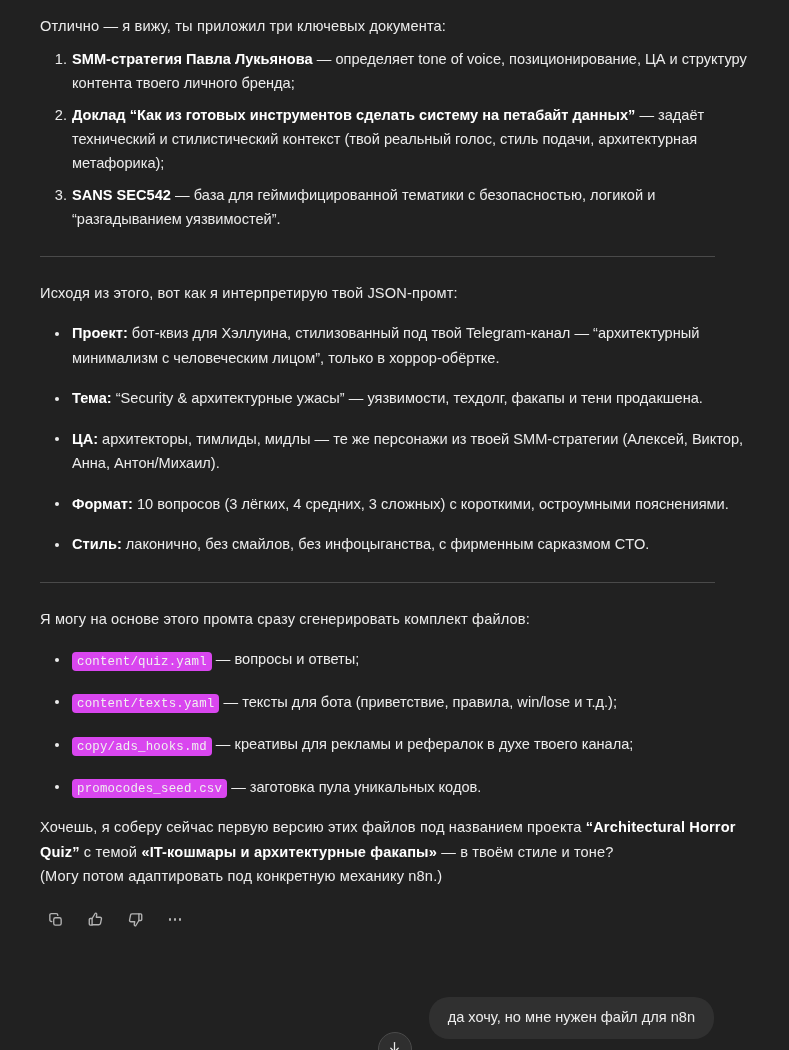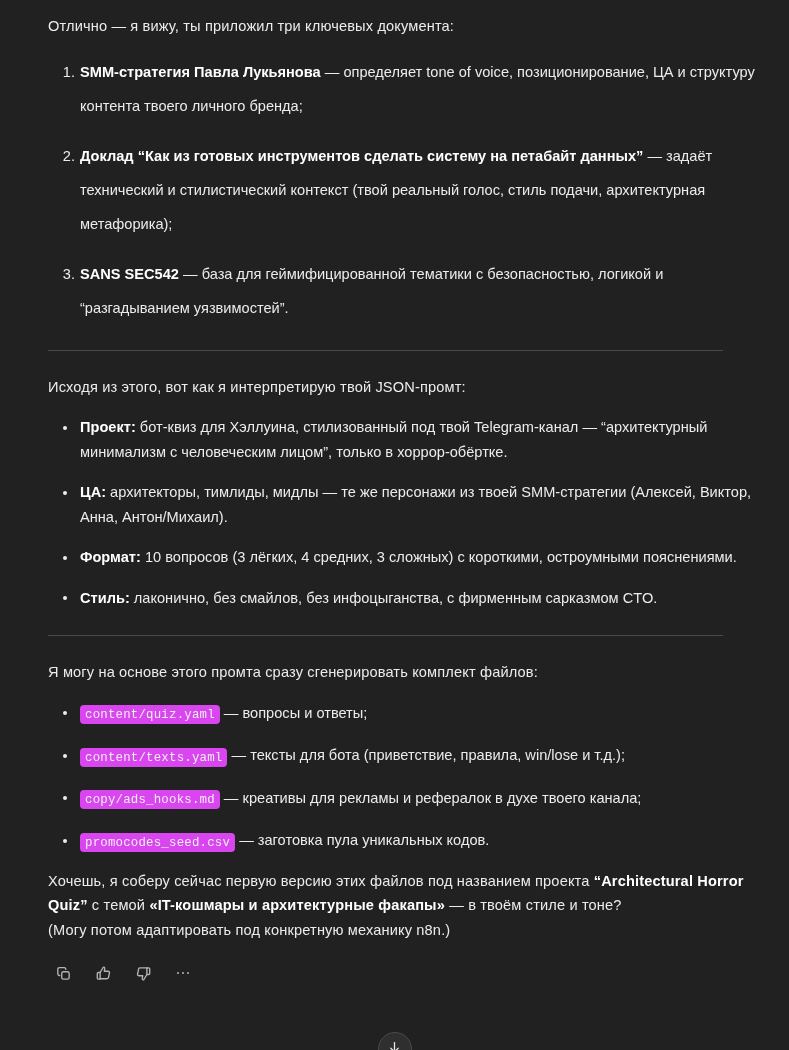--- a/index.html
+++ b/index.html
@@ -13,21 +13,20 @@
     background: #212121;
     font-family: "Liberation Sans", "DejaVu Sans", sans-serif;
     color: #ececec;
     overflow: hidden;
     position: relative;
   }
   .chat-scroll {
     position: absolute;
     inset: 0;
     overflow: hidden;
-    padding-left: 8px;
   }
   .thread {
     padding: 0 40px 0 40px;
     box-sizing: border-box;
     width: 789px;
   }
 
   
   .para {
     font-size: 14.6px;
@@ -43,22 +42,22 @@
   ol.num-list {
     margin: 8px 0 0 0;
     padding-left: 32px;
     list-style: none;
     counter-reset: item;
   }
   ol.num-list > li {
     counter-increment: item;
     position: relative;
     font-size: 14.6px;
-    line-height: 34px;
-    margin: 16px 0 1px 0;
+    line-height: 24px;
+    margin: 8px 0 1px 0;
     padding-left: 0;
   }
   ol.num-list > li::before {
     content: counter(item) ".";
     position: absolute;
     left: -23px;
     width: 18px;
     text-align: right;
     color: #ececec;
     font-size: 14.6px;
@@ -227,20 +226,23 @@
       <hr class="divider">
       <div class="sp-24"></div>
 
       <p class="para">Исходя из этого, вот как я интерпретирую твой JSON-промт:</p>
 
       <ul class="dot-list">
         <li>
           <span class="b">Проект:</span><span> бот-квиз для Хэллуина, стилизованный под твой Telegram-канал — “архитектурный минимализм с человеческим лицом”, только в хоррор-обёртке.</span>
         </li>
         <li>
+          <span class="b">Тема:</span><span> “Security &amp; архитектурные ужасы” — уязвимости, техдолг, факапы и тени продакшена.</span>
+        </li>
+        <li>
           <span class="b">ЦА:</span><span> архитекторы, тимлиды, мидлы — те же персонажи из твоей SMM-стратегии (Алексей, Виктор, Анна, Антон/Михаил).</span>
         </li>
         <li>
           <span class="b">Формат:</span><span> 10 вопросов (3 лёгких, 4 средних, 3 сложных) с короткими, остроумными пояснениями.</span>
         </li>
         <li>
           <span class="b">Стиль:</span><span> лаконично, без смайлов, без инфоцыганства, с фирменным сарказмом CTO.</span>
         </li>
       </ul>
 

